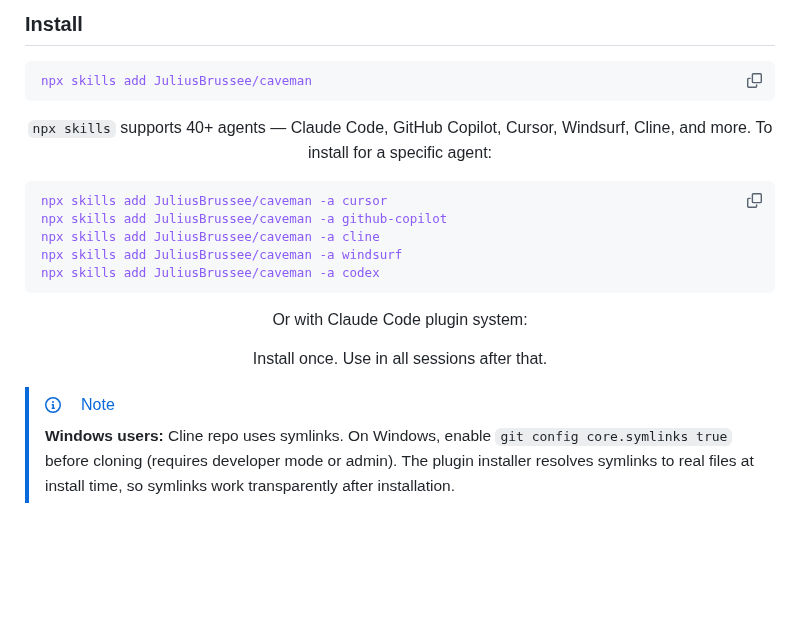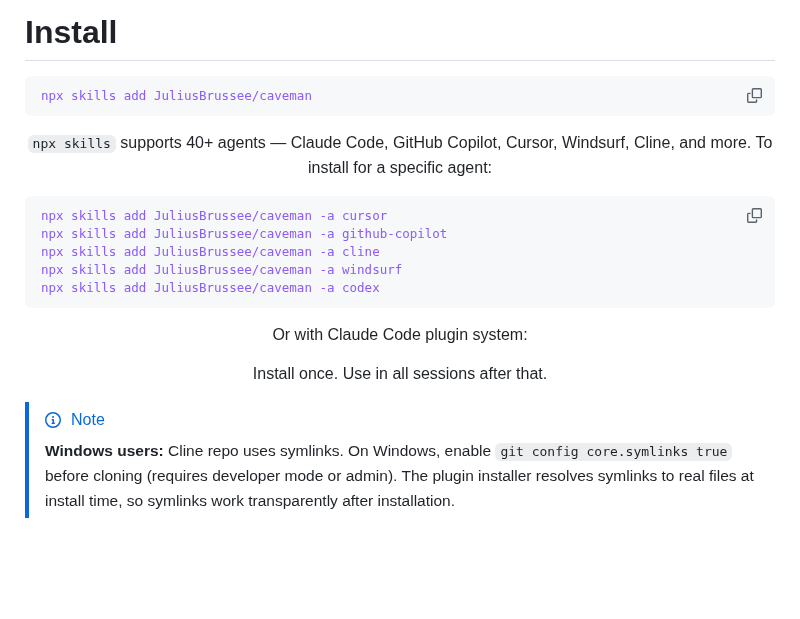--- a/index.html
+++ b/index.html
@@ -11,21 +11,21 @@
     color: #1f2328;
     font-family: "Liberation Sans", "DejaVu Sans", sans-serif;
     overflow: hidden;
   }
   .markdown-body {
     padding: 12px 25px 0 25px;
   }
   h2.section-heading {
     margin: 0 0 15px 0;
     padding-bottom: 8px;
-    font-size: 32px;
+    font-size: 20px;
     font-weight: 700;
     line-height: 1.25;
     border-bottom: 1px solid #d8dee4;
   }
   .code-block {
     position: relative;
     background: #f6f8fa;
     border-radius: 6px;
     margin: 15px 0;
   }
@@ -66,21 +66,21 @@
     white-space: nowrap;
   }
   .note-callout {
     margin: 15px 0 0 0;
     border-left: 4px solid #0969da;
     padding: 7px 12px 4px 16px;
   }
   .note-title-row {
     display: flex;
     align-items: center;
-    gap: 10px;
+    gap: 20px;
     color: #0969da;
     font-size: 16px;
     font-weight: 500;
     line-height: 22px;
   }
   .note-title-row svg { fill: #0969da; flex: 0 0 auto; }
   .note-body {
     margin: 7px 0 0 0;
     font-size: 15.5px;
     line-height: 1.62;

